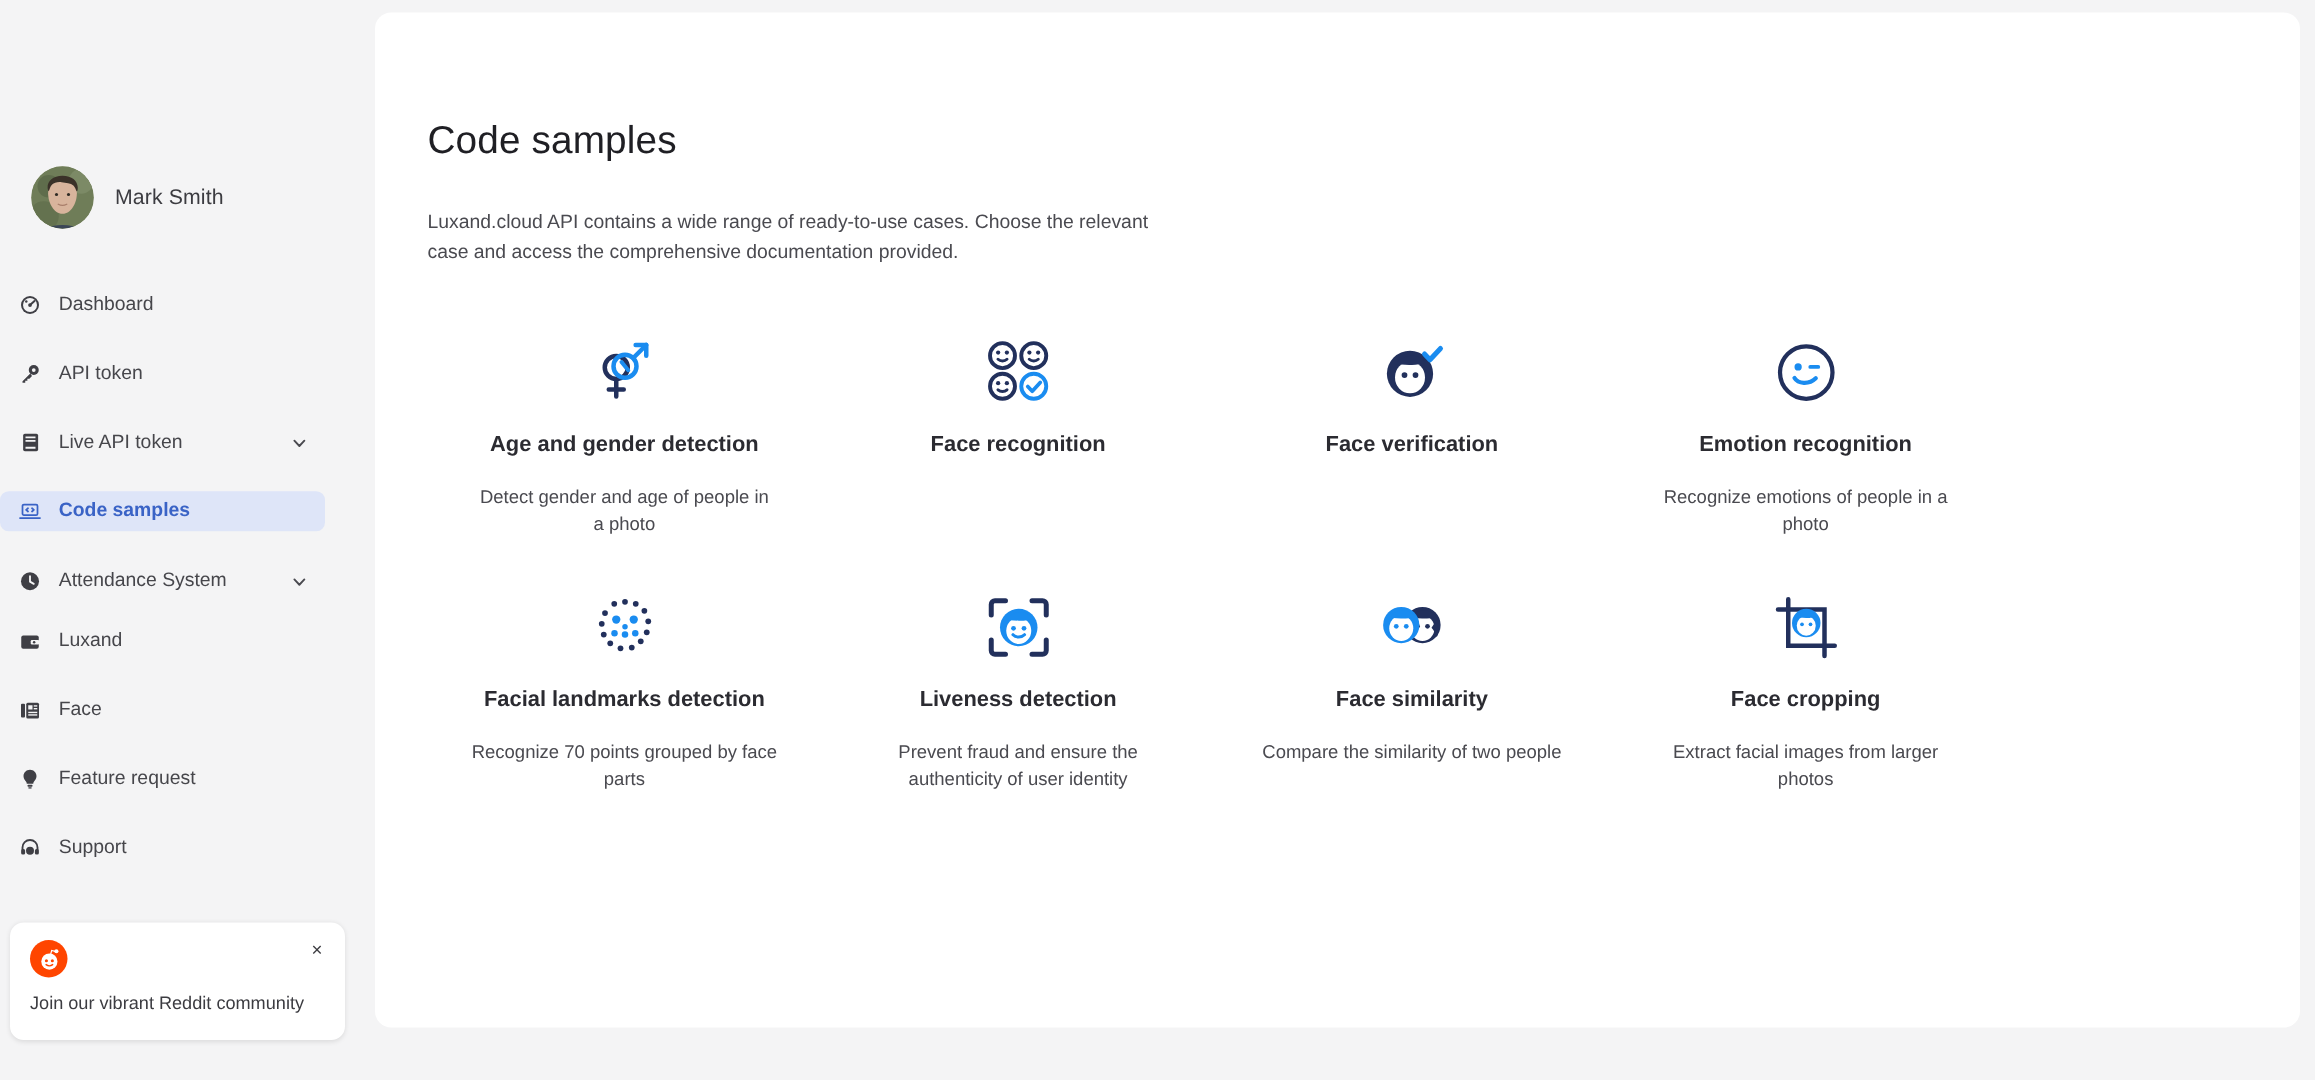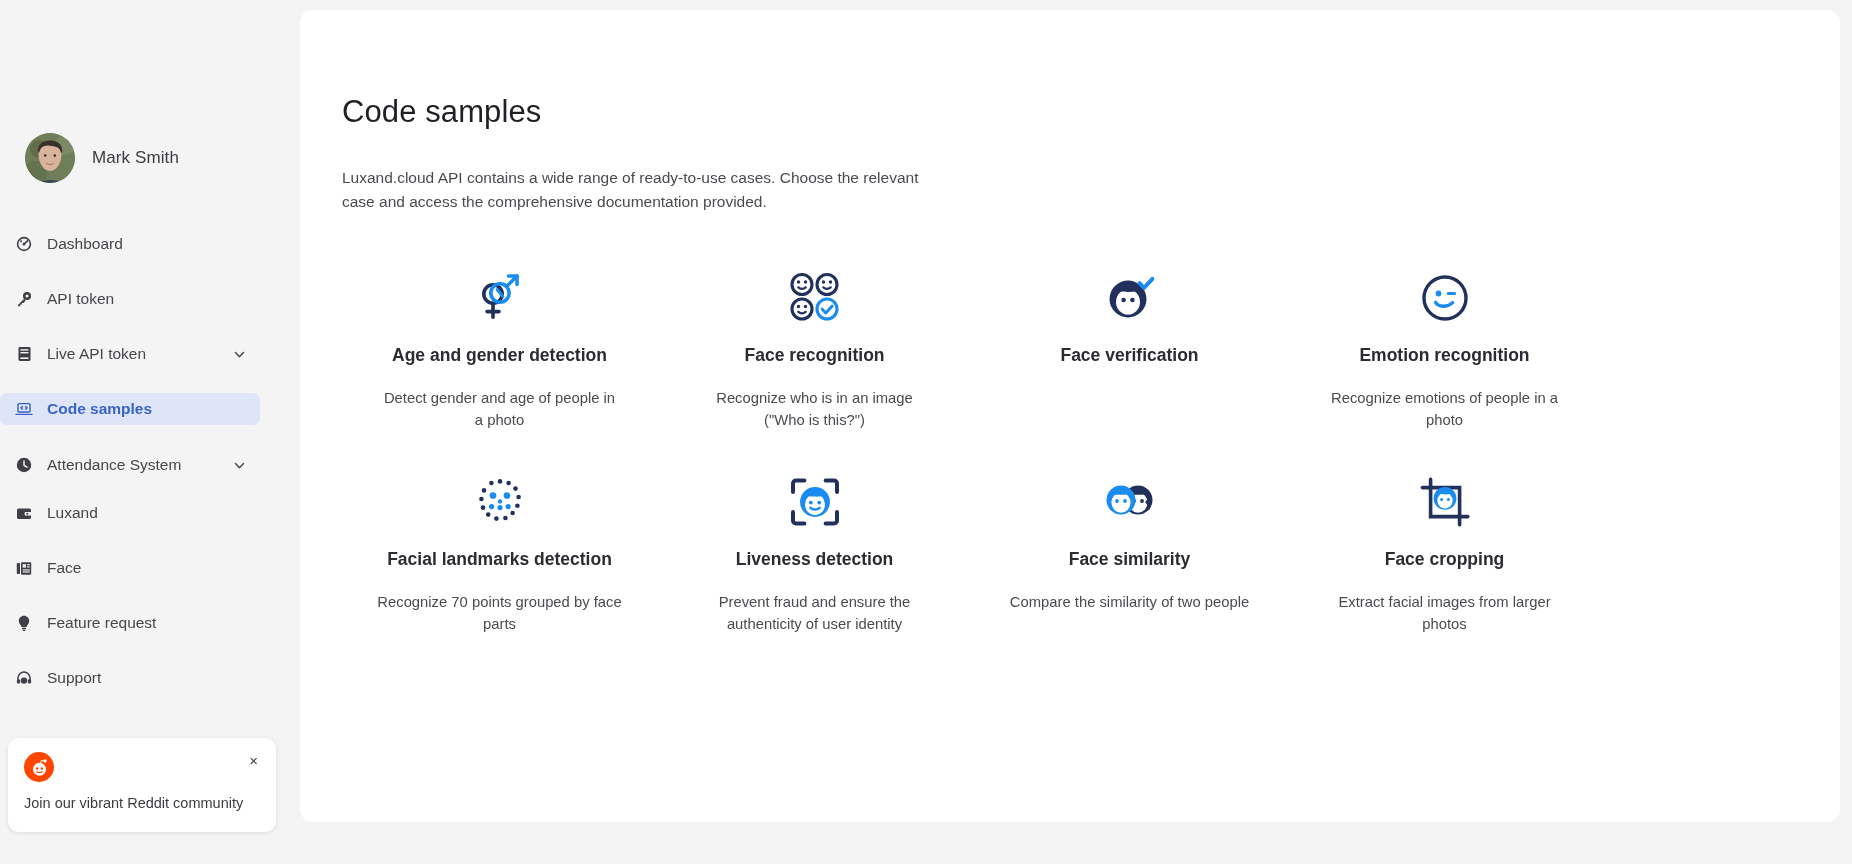--- a/index.html
+++ b/index.html
@@ -438,21 +438,20 @@
                 <g stroke="#22305c" stroke-width="2.4" stroke-linecap="round" fill="none">
                   <path d="M10.4 15.4c2 1.8 5.2 1.8 7.2 0"></path>
                   <path d="M35.4 15.4c2 1.8 5.2 1.8 7.2 0"></path>
                   <path d="M10.4 39.9c2 1.8 5.2 1.8 7.2 0"></path>
                 </g>
                 <circle cx="39" cy="37" r="10" stroke="#1a8cf0" stroke-width="3.1"></circle>
                 <path d="M34.2 37.2l3.6 3.8 6.4-7" stroke="#1a8cf0" stroke-width="3" stroke-linecap="round" stroke-linejoin="round" fill="none"></path>
               </svg>
             </div>
             <div class="card-title">Face recognition</div>
-            <div class="card-desc">Recognize who is in an image ("Who is this?")</div>
           </div>
 
           <div class="card">
             <div class="card-icon">
               <svg width="52" height="52" viewBox="0 0 52 52" fill="none">
                 <circle cx="24" cy="27" r="18.5" fill="#22305c"></circle>
                 <ellipse cx="24" cy="30" rx="12" ry="12.6" fill="#ffffff"></ellipse>
                 <path d="M12.6 20c3-5.4 9-8.4 15.6-7.2 3.6.7 6.6 2.6 8.6 5.2-4.2 1.6-9.2 2.2-13.4 1.9-4-.3-8-.6-10.8.1z" fill="#22305c"></path>
                 <circle cx="19.6" cy="28" r="2.3" fill="#22305c"></circle>
                 <circle cx="28.4" cy="28" r="2.3" fill="#22305c"></circle>

